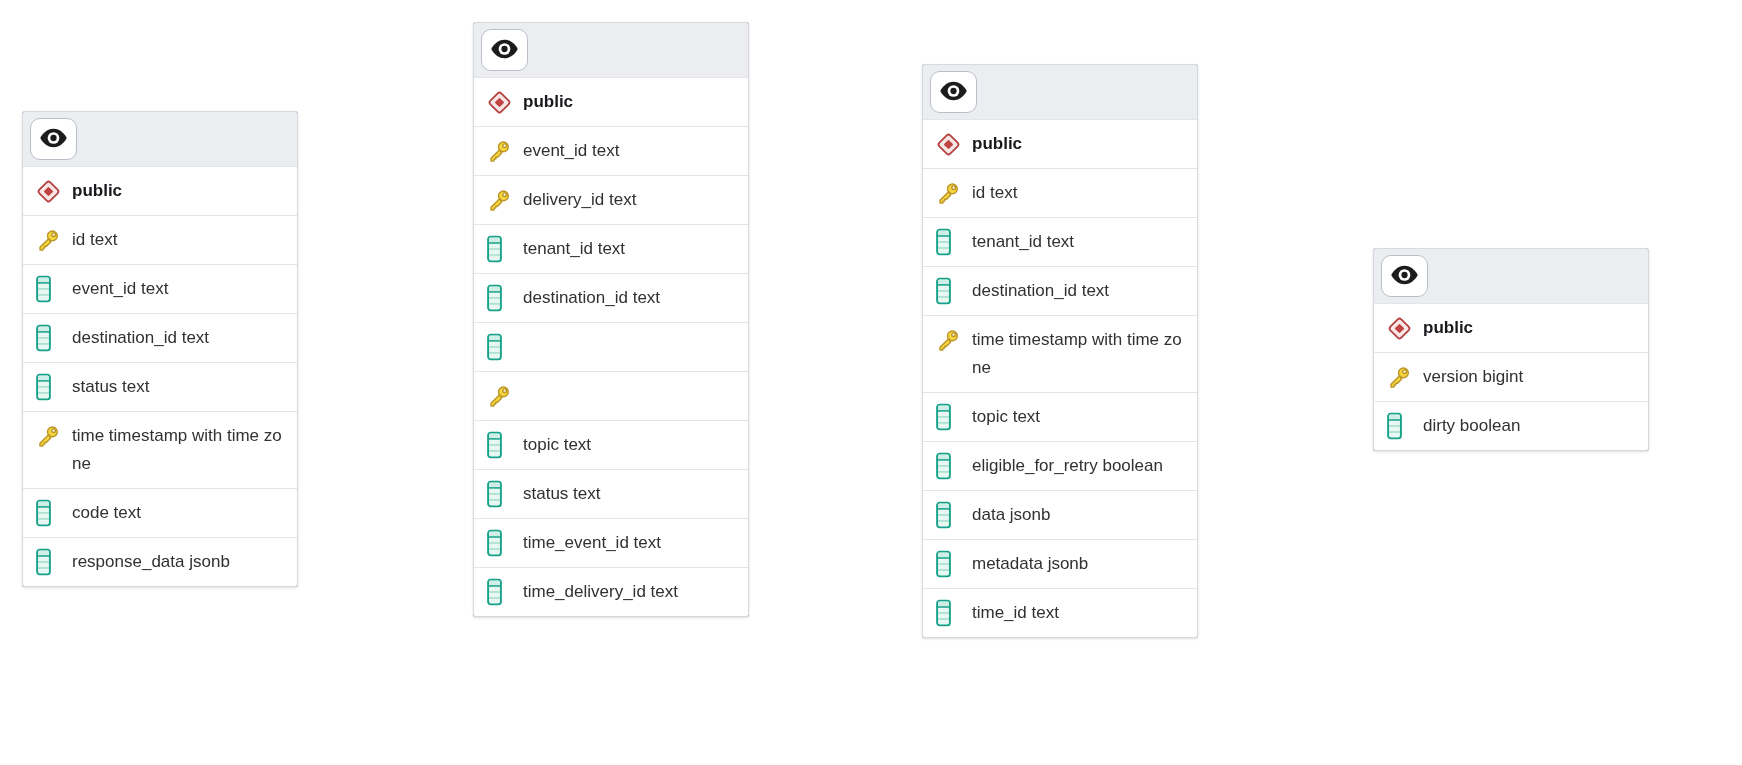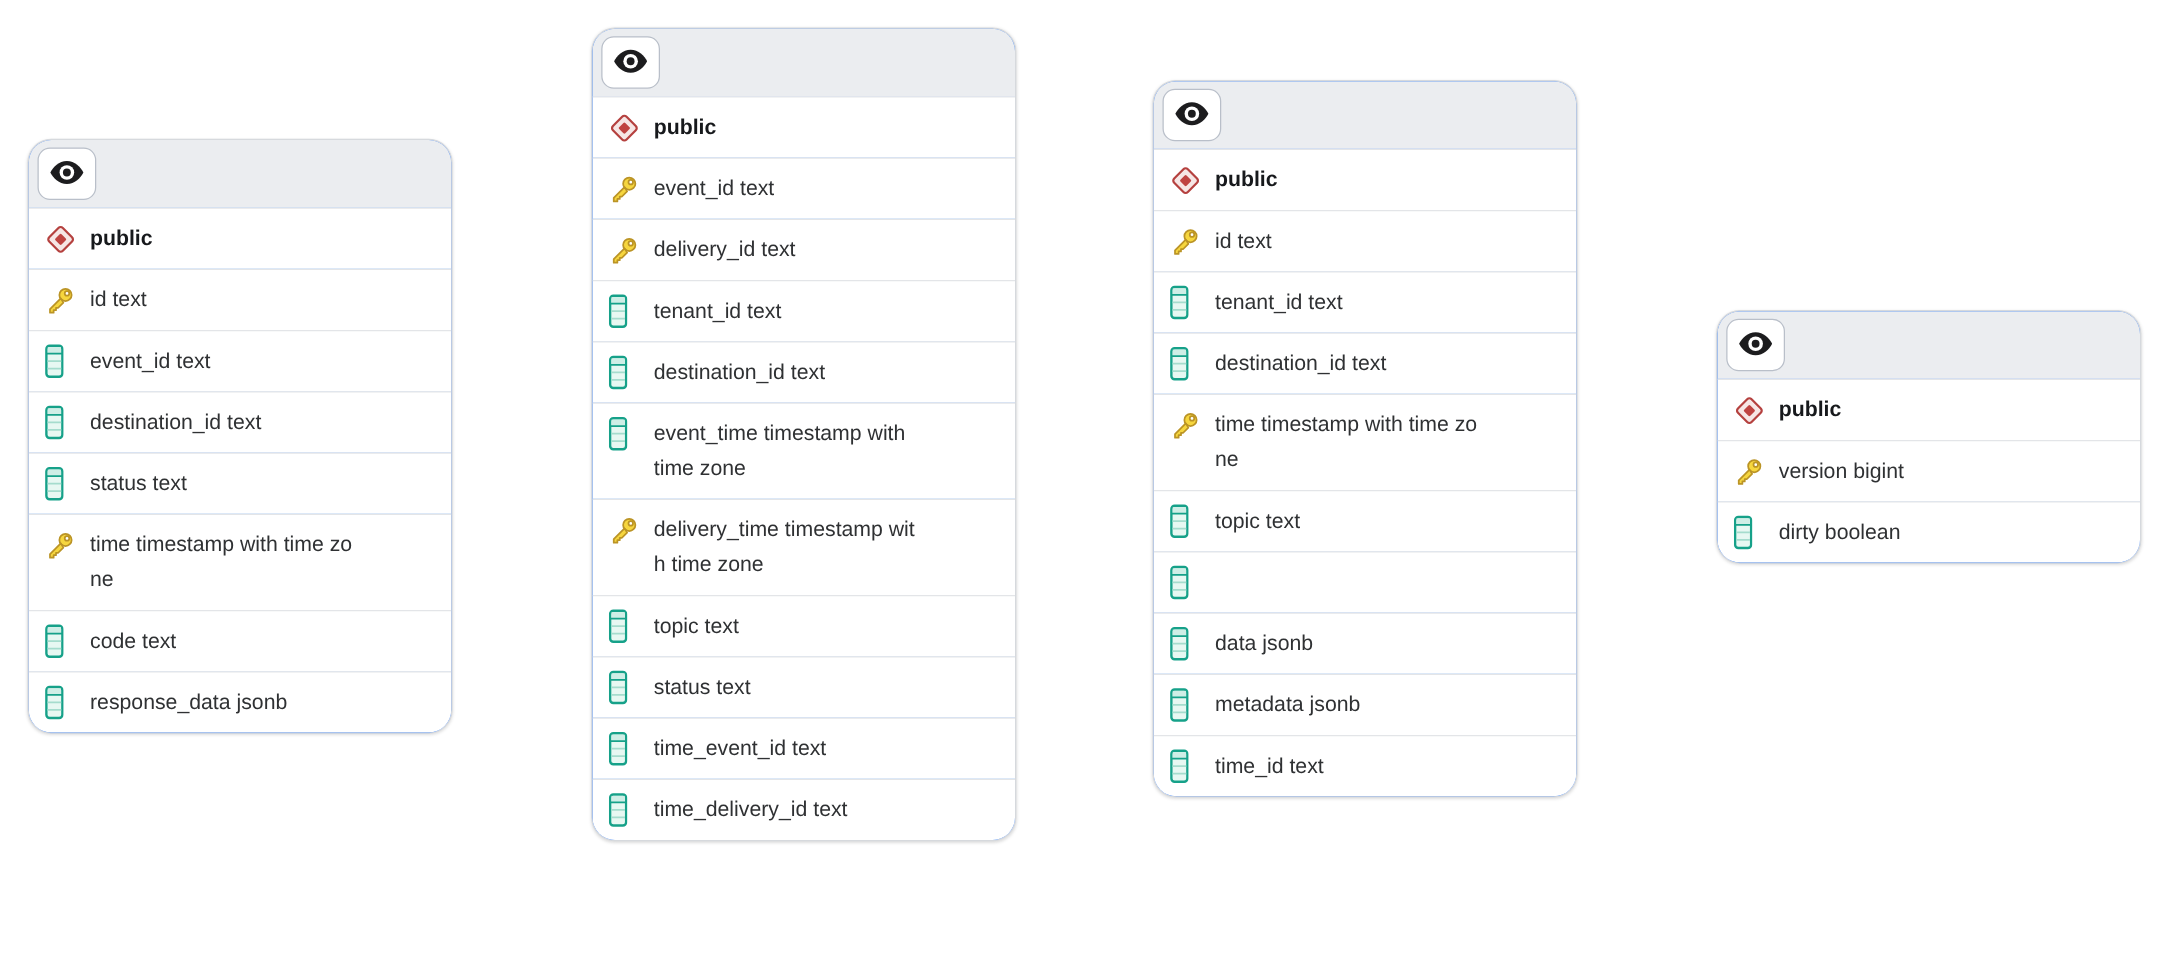--- a/index.html
+++ b/index.html
@@ -1,24 +1,24 @@
 <!DOCTYPE html>
 <html><head>
 <meta charset="utf-8">
 <style>
   * { margin: 0; padding: 0; box-sizing: border-box; }
   html, body { width: 1742px; height: 765px; background: #ffffff; overflow: hidden; }
   body { font-family: "Liberation Sans", "DejaVu Sans", sans-serif; position: relative; color: #202124; }
 
   .card {
     position: absolute;
-    width: 340px;
-    background: #3b82f6;
+    width: 276px;
+    background: #0c4a6e;
     border: 1px solid #d6d9dd;
-    border-radius: 19px;
+    border-radius: 2px;
     box-shadow: 0 1px 3px rgba(0,0,0,0.09), 0 1px 2px rgba(0,0,0,0.05);
     overflow: hidden;
   }
   .card-1 { left: 22px;   top: 111px; }
   .card-2 { left: 473px;  top: 22px;  }
   .card-3 { left: 922px;  top: 64px;  }
   .card-4 { left: 1373px; top: 248px; }
 
   .card-header {
     background: #ebedf0;
@@ -266,35 +266,33 @@
 
     <span class="icon">
           <svg width="15" height="28" viewBox="0 0 15 27">
             <rect x="1.1" y="1.1" width="12.8" height="24.8" rx="2.6" fill="#e7f8f2" stroke="#16a189" stroke-width="1.9"></rect>
             <rect x="2.2" y="2.2" width="10.6" height="4.8" fill="#cfeee6"></rect>
             <line x1="1.1" y1="7.4" x2="13.9" y2="7.4" stroke="#16a189" stroke-width="1.5"></line>
             <line x1="2" y1="13.4" x2="13" y2="13.4" stroke="#a5dccd" stroke-width="1.5"></line>
             <line x1="2" y1="19.4" x2="13" y2="19.4" stroke="#a5dccd" stroke-width="1.5"></line>
           </svg>
         </span>
-    <span class="label"><span>event_time</span> <span>timestamp with time zone</span></span>
-  </div>
-
-  <div class="trow">
-    <span class="icon">
-          <svg width="24" height="25" viewBox="0 0 24 24">
-            <g stroke="#bb9426" stroke-width="1.4" stroke-linejoin="round" stroke-linecap="round">
-              <circle cx="16.4" cy="7.4" r="4.9" fill="#f6d63e"></circle>
-              <path d="M12.6 10.2 L4 18.8 L4 21.6 L6.9 21.6 L6.9 19.6 L8.8 19.6 L8.8 17.7 L10.6 17.7 L14.7 13.6 Z" fill="#f6d63e"></path>
-              <circle cx="17.6" cy="6.2" r="1.8" fill="#ffffff"></circle>
-            </g>
-          </svg>
-        </span>
-
-    <span class="label"><span>delivery_time</span> <span>timestamp with time zone</span></span>
+  </div>
+
+  <div class="trow">
+    <span class="icon">
+          <svg width="24" height="25" viewBox="0 0 24 24">
+            <g stroke="#bb9426" stroke-width="1.4" stroke-linejoin="round" stroke-linecap="round">
+              <circle cx="16.4" cy="7.4" r="4.9" fill="#f6d63e"></circle>
+              <path d="M12.6 10.2 L4 18.8 L4 21.6 L6.9 21.6 L6.9 19.6 L8.8 19.6 L8.8 17.7 L10.6 17.7 L14.7 13.6 Z" fill="#f6d63e"></path>
+              <circle cx="17.6" cy="6.2" r="1.8" fill="#ffffff"></circle>
+            </g>
+          </svg>
+        </span>
+
   </div>
 
   <div class="trow">
 
     <span class="icon">
           <svg width="15" height="28" viewBox="0 0 15 27">
             <rect x="1.1" y="1.1" width="12.8" height="24.8" rx="2.6" fill="#e7f8f2" stroke="#16a189" stroke-width="1.9"></rect>
             <rect x="2.2" y="2.2" width="10.6" height="4.8" fill="#cfeee6"></rect>
             <line x1="1.1" y1="7.4" x2="13.9" y2="7.4" stroke="#16a189" stroke-width="1.5"></line>
             <line x1="2" y1="13.4" x2="13" y2="13.4" stroke="#a5dccd" stroke-width="1.5"></line>
@@ -442,20 +440,21 @@
 
     <span class="icon">
           <svg width="15" height="28" viewBox="0 0 15 27">
             <rect x="1.1" y="1.1" width="12.8" height="24.8" rx="2.6" fill="#e7f8f2" stroke="#16a189" stroke-width="1.9"></rect>
             <rect x="2.2" y="2.2" width="10.6" height="4.8" fill="#cfeee6"></rect>
             <line x1="1.1" y1="7.4" x2="13.9" y2="7.4" stroke="#16a189" stroke-width="1.5"></line>
             <line x1="2" y1="13.4" x2="13" y2="13.4" stroke="#a5dccd" stroke-width="1.5"></line>
             <line x1="2" y1="19.4" x2="13" y2="19.4" stroke="#a5dccd" stroke-width="1.5"></line>
           </svg>
         </span>
+    <span class="label"><span>eligible_for_retry</span> <span>boolean</span></span>
   </div>
 
   <div class="trow">
 
     <span class="icon">
           <svg width="15" height="28" viewBox="0 0 15 27">
             <rect x="1.1" y="1.1" width="12.8" height="24.8" rx="2.6" fill="#e7f8f2" stroke="#16a189" stroke-width="1.9"></rect>
             <rect x="2.2" y="2.2" width="10.6" height="4.8" fill="#cfeee6"></rect>
             <line x1="1.1" y1="7.4" x2="13.9" y2="7.4" stroke="#16a189" stroke-width="1.5"></line>
             <line x1="2" y1="13.4" x2="13" y2="13.4" stroke="#a5dccd" stroke-width="1.5"></line>

